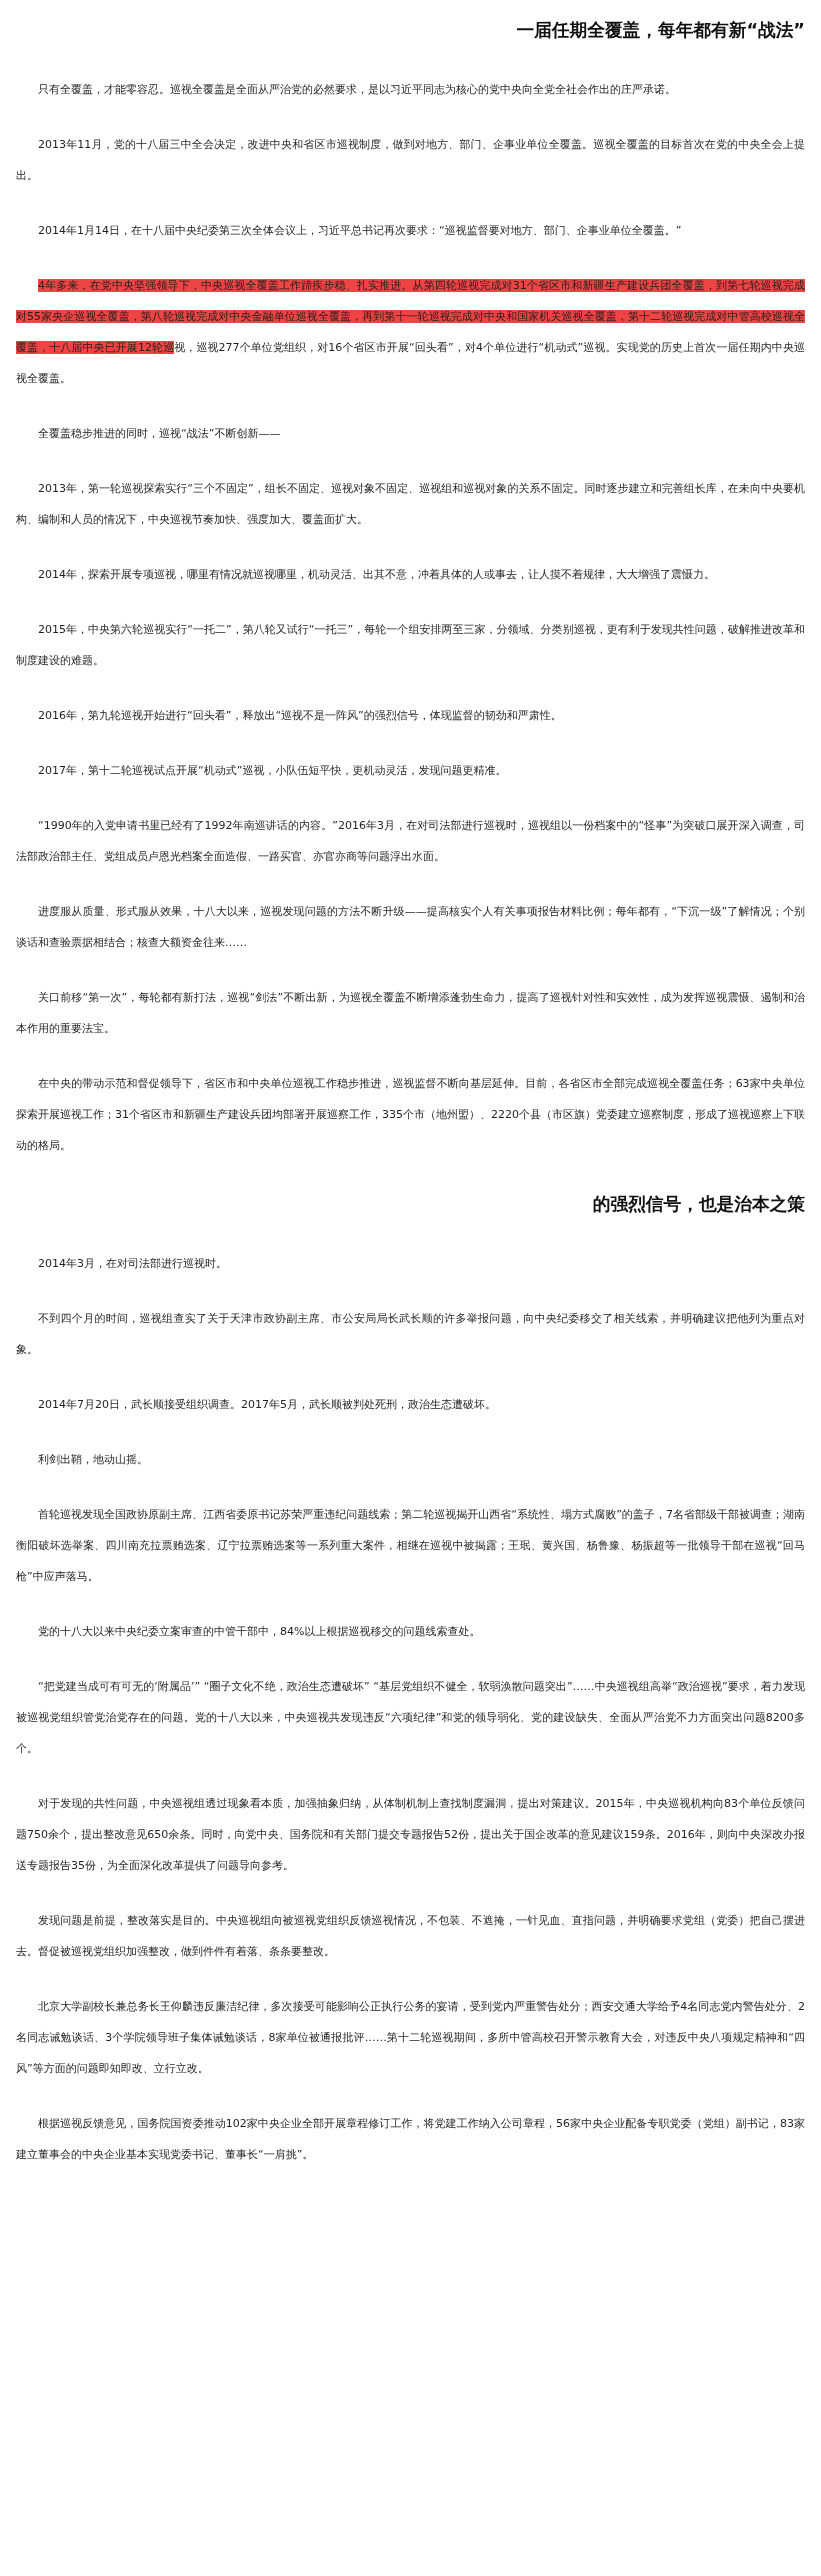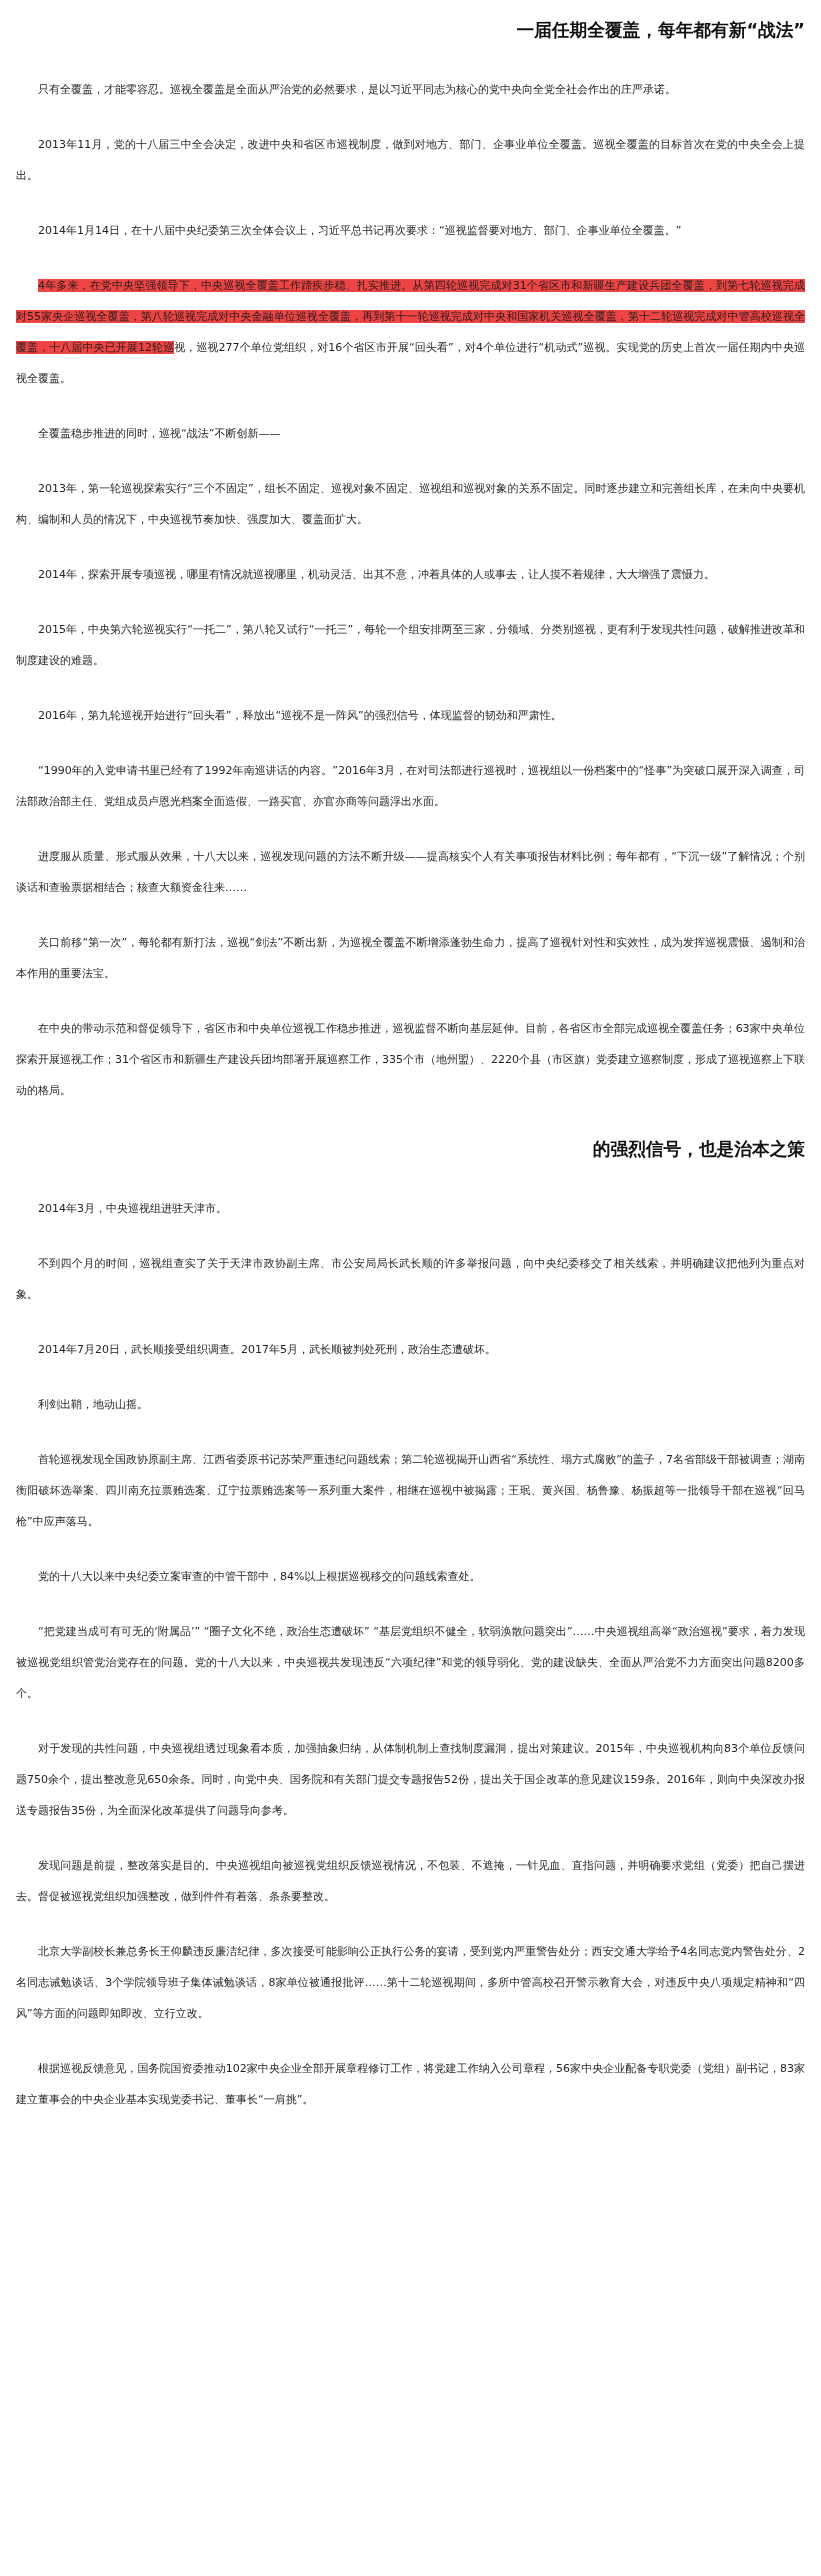--- a/index.html
+++ b/index.html
@@ -43,26 +43,27 @@
       <h2 class="block heading"><span>一届任期全覆盖，每年都有新“战法”</span></h2>
       <p class="block para"><span>只有全覆盖，才能零容忍。巡视全覆盖是全面从严治党的必然要求，是以习近平同志为核心的党中央向全党全社会作出的庄严承诺。</span></p>
       <p class="block para"><span>2013年11月，党的十八届三中全会决定，改进中央和省区市巡视制度，做到对地方、部门、企事业单位全覆盖。巡视全覆盖的目标首次在党的中央全会上提出。</span></p>
       <p class="block para"><span>2014年1月14日，在十八届中央纪委第三次全体会议上，习近平总书记再次要求：“巡视监督要对地方、部门、企事业单位全覆盖。”</span></p>
       <p class="block para"><span class="hl">4年多来，在党中央坚强领导下，中央巡视全覆盖工作蹄疾步稳、扎实推进。从第四轮巡视完成对31个省区市和新疆生产建设兵团全覆盖，到第七轮巡视完成对55家央企巡视全覆盖，第八轮巡视完成对中央金融单位巡视全覆盖，再到第十一轮巡视完成对中央和国家机关巡视全覆盖，第十二轮巡视完成对中管高校巡视全覆盖，十八届中央已开展12轮巡</span><span>视，巡视277个单位党组织，对16个省区市开展“回头看”，对4个单位进行“机动式”巡视。实现党的历史上首次一届任期内中央巡视全覆盖。</span></p>
       <p class="block para"><span>全覆盖稳步推进的同时，巡视“战法”不断创新——</span></p>
       <p class="block para"><span>2013年，第一轮巡视探索实行“三个不固定”，组长不固定、巡视对象不固定、巡视组和巡视对象的关系不固定。同时逐步建立和完善组长库，在未向中央要机构、编制和人员的情况下，中央巡视节奏加快、强度加大、覆盖面扩大。</span></p>
       <p class="block para"><span>2014年，探索开展专项巡视，哪里有情况就巡视哪里，机动灵活、出其不意，冲着具体的人或事去，让人摸不着规律，大大增强了震慑力。</span></p>
       <p class="block para"><span>2015年，中央第六轮巡视实行“一托二”，第八轮又试行“一托三”，每轮一个组安排两至三家，分领域、分类别巡视，更有利于发现共性问题，破解推进改革和制度建设的难题。</span></p>
       <p class="block para"><span>2016年，第九轮巡视开始进行“回头看”，释放出“巡视不是一阵风”的强烈信号，体现监督的韧劲和严肃性。</span></p>
+      <p class="block para"><span>2017年，第十二轮巡视试点开展“机动式”巡视，小队伍短平快，更机动灵活，发现问题更精准。</span></p>
       <p class="block para"><span>“1990年的入党申请书里已经有了1992年南巡讲话的内容。”2016年3月，在对司法部进行巡视时，巡视组以一份档案中的“怪事”为突破口展开深入调查，司法部政治部主任、党组成员卢恩光档案全面造假、一路买官、亦官亦商等问题浮出水面。</span></p>
       <p class="block para"><span>进度服从质量、形式服从效果，十八大以来，巡视发现问题的方法不断升级——提高核实个人有关事项报告材料比例；每年都有，“下沉一级”了解情况；个别谈话和查验票据相结合；核查大额资金往来……</span></p>
       <p class="block para"><span>关口前移“第一次”，每轮都有新打法，巡视“剑法”不断出新，为巡视全覆盖不断增添蓬勃生命力，提高了巡视针对性和实效性，成为发挥巡视震慑、遏制和治本作用的重要法宝。</span></p>
       <p class="block para"><span>在中央的带动示范和督促领导下，省区市和中央单位巡视工作稳步推进，巡视监督不断向基层延伸。目前，各省区市全部完成巡视全覆盖任务；63家中央单位探索开展巡视工作；31个省区市和新疆生产建设兵团均部署开展巡察工作，335个市（地州盟）、2220个县（市区旗）党委建立巡察制度，形成了巡视巡察上下联动的格局。</span></p>
       <h2 class="block heading"><span>的强烈信号，也是治本之策</span></h2>
-      <p class="block para"><span>2014年3月，中央巡视组进驻天津市。</span></p>
+      <p class="block para"><span>2014年3月，在对司法部进行巡视时。</span></p>
       <p class="block para"><span>不到四个月的时间，巡视组查实了关于天津市政协副主席、市公安局局长武长顺的许多举报问题，向中央纪委移交了相关线索，并明确建议把他列为重点对象。</span></p>
       <p class="block para"><span>2014年7月20日，武长顺接受组织调查。2017年5月，武长顺被判处死刑，政治生态遭破坏。</span></p>
       <p class="block para"><span>利剑出鞘，地动山摇。</span></p>
       <p class="block para"><span>首轮巡视发现全国政协原副主席、江西省委原书记苏荣严重违纪问题线索；第二轮巡视揭开山西省“系统性、塌方式腐败”的盖子，7名省部级干部被调查；湖南衡阳破坏选举案、四川南充拉票贿选案、辽宁拉票贿选案等一系列重大案件，相继在巡视中被揭露；王珉、黄兴国、杨鲁豫、杨振超等一批领导干部在巡视“回马枪”中应声落马。</span></p>
       <p class="block para"><span>党的十八大以来中央纪委立案审查的中管干部中，84%以上根据巡视移交的问题线索查处。</span></p>
       <p class="block para"><span>“把党建当成可有可无的‘附属品’” “圈子文化不绝，政治生态遭破坏” “基层党组织不健全，软弱涣散问题突出”……中央巡视组高举“政治巡视”要求，着力发现被巡视党组织管党治党存在的问题。党的十八大以来，中央巡视共发现违反“六项纪律”和党的领导弱化、党的建设缺失、全面从严治党不力方面突出问题8200多个。</span></p>
       <p class="block para"><span>对于发现的共性问题，中央巡视组透过现象看本质，加强抽象归纳，从体制机制上查找制度漏洞，提出对策建议。2015年，中央巡视机构向83个单位反馈问题750余个，提出整改意见650余条。同时，向党中央、国务院和有关部门提交专题报告52份，提出关于国企改革的意见建议159条。2016年，则向中央深改办报送专题报告35份，为全面深化改革提供了问题导向参考。</span></p>
       <p class="block para"><span>发现问题是前提，整改落实是目的。中央巡视组向被巡视党组织反馈巡视情况，不包装、不遮掩，一针见血、直指问题，并明确要求党组（党委）把自己摆进去。督促被巡视党组织加强整改，做到件件有着落、条条要整改。</span></p>
       <p class="block para"><span>北京大学副校长兼总务长王仰麟违反廉洁纪律，多次接受可能影响公正执行公务的宴请，受到党内严重警告处分；西安交通大学给予4名同志党内警告处分、2名同志诫勉谈话、3个学院领导班子集体诫勉谈话，8家单位被通报批评……第十二轮巡视期间，多所中管高校召开警示教育大会，对违反中央八项规定精神和“四风”等方面的问题即知即改、立行立改。</span></p>
       <p class="block para"><span>根据巡视反馈意见，国务院国资委推动102家中央企业全部开展章程修订工作，将党建工作纳入公司章程，56家中央企业配备专职党委（党组）副书记，83家建立董事会的中央企业基本实现党委书记、董事长“一肩挑”。</span></p>

